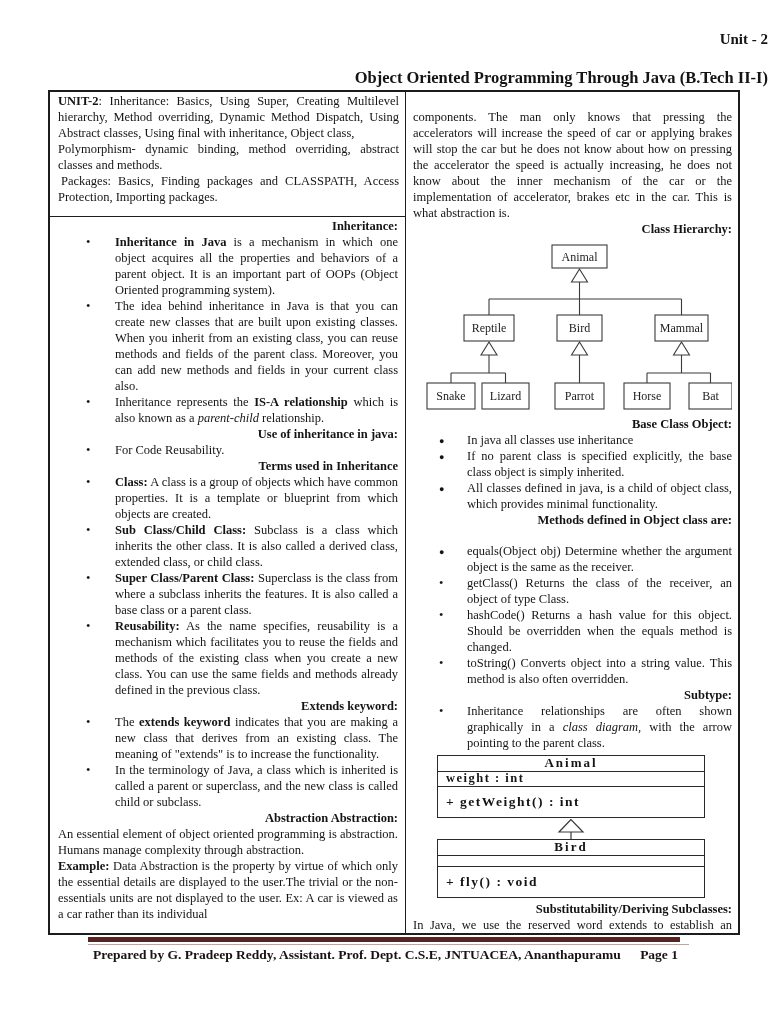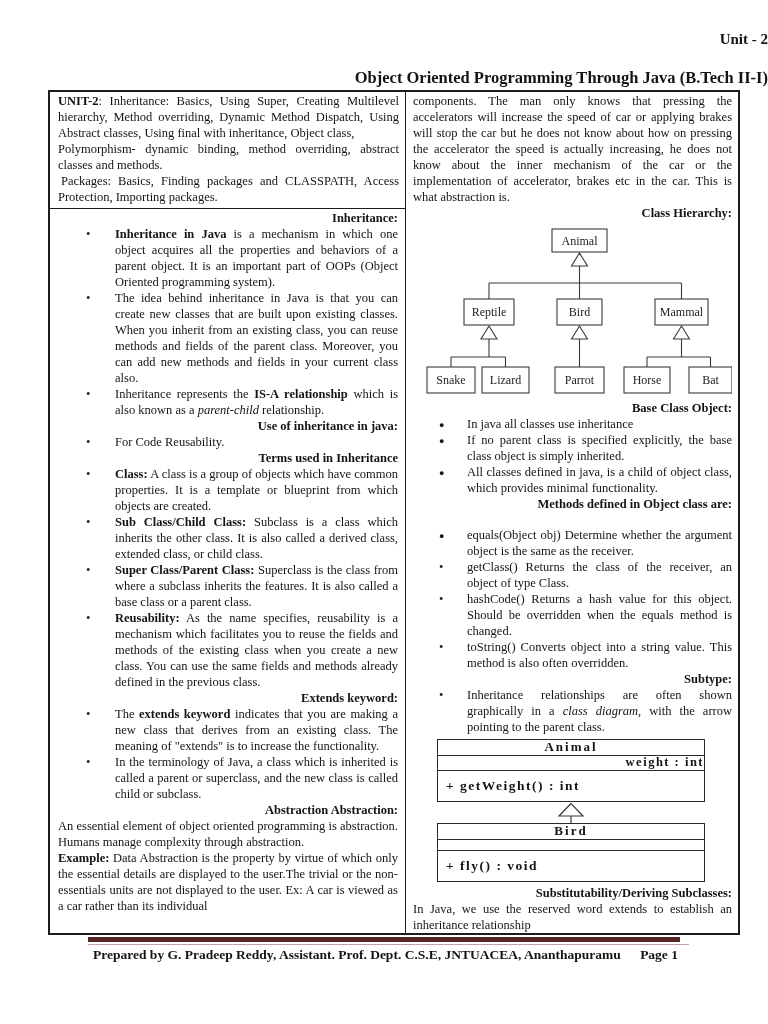--- a/index.html
+++ b/index.html
@@ -11,22 +11,22 @@
   .titles{position:absolute;top:31px;left:0;width:100%;text-align:right;}
   .t1{font-size:15px;font-weight:bold;}
   .t2{font-size:16.5px;font-weight:bold;margin-top:20px;}
 
   .doc-table{
     position:absolute;left:48px;top:90px;width:692px;height:845px;
     border:2px solid #1c1c1c;display:flex;box-sizing:border-box;
     font-size:12.5px;line-height:16px;text-align:justify;overflow:hidden;
   }
   .col-left{width:365px;border-right:1.5px solid #1c1c1c;box-sizing:border-box;}
-  .col-right{flex:1;box-sizing:border-box;padding:1px 6px 2px 7px;}
-  .unit-box{border-bottom:1.5px solid #1c1c1c;padding:1px 6px 3px 8px;}
+  .col-right{flex:1;box-sizing:border-box;padding:17px 6px 2px 7px;}
+  .unit-box{border-bottom:1.5px solid #1c1c1c;padding:1px 6px 11px 8px;}
   .cell-pad{padding:1px 7px 2px 8px;}
   p.p{margin:0;}
   .indent1{text-indent:3px;}
   .h{font-weight:bold;text-align:right;}
   .h-pad{padding-left:3px;}
 
   .li{position:relative;padding-left:57px;margin:0;}
   .li::before{content:"\2022";position:absolute;left:28px;top:0;}
   .li-r{position:relative;padding-left:54px;margin:0;}
   .li-r::before{content:"\2022";position:absolute;left:26px;top:0;}
@@ -41,21 +41,21 @@
   svg.tree text{font-family:"Liberation Serif",serif;font-size:12px;fill:#222;text-anchor:middle;}
 
   .uml{margin:4px 0 3px 24px;width:268px;text-align:left;}
   .uml-box{border:1.5px solid #2a2a2a;background:#fff;}
   .uml-title{
     text-align:center;font-weight:bold;font-size:13px;letter-spacing:2px;
     border-bottom:1.2px solid #2a2a2a;line-height:14px;padding:0 0 1px;
   }
   .uml-attr{
     font-weight:bold;font-size:12.5px;letter-spacing:1.5px;
-    border-bottom:1.2px solid #2a2a2a;line-height:13px;padding:0 0 1px 8px;min-height:9px;text-align:right;
+    border-bottom:1.2px solid #2a2a2a;line-height:13px;padding:0 0 1px 8px;min-height:9px;
   }
   .uml-method{font-weight:bold;font-size:13.5px;letter-spacing:1.5px;padding:7px 0 8px 8px;line-height:15px;}
   svg.uml-arrow{display:block;}
   svg.uml-arrow polygon{fill:#ffffff;stroke:#3a3a3a;stroke-width:1.2;}
   svg.uml-arrow line{stroke:#3a3a3a;stroke-width:1.2;}
 
   .rule1{position:absolute;left:88px;top:937px;width:592px;height:4.5px;}
   .rule2{position:absolute;left:88px;top:943.5px;width:601px;height:1.5px;background:#c9a0a0;}
   .footer-row{
     position:absolute;left:93px;top:947px;width:585px;display:flex;

